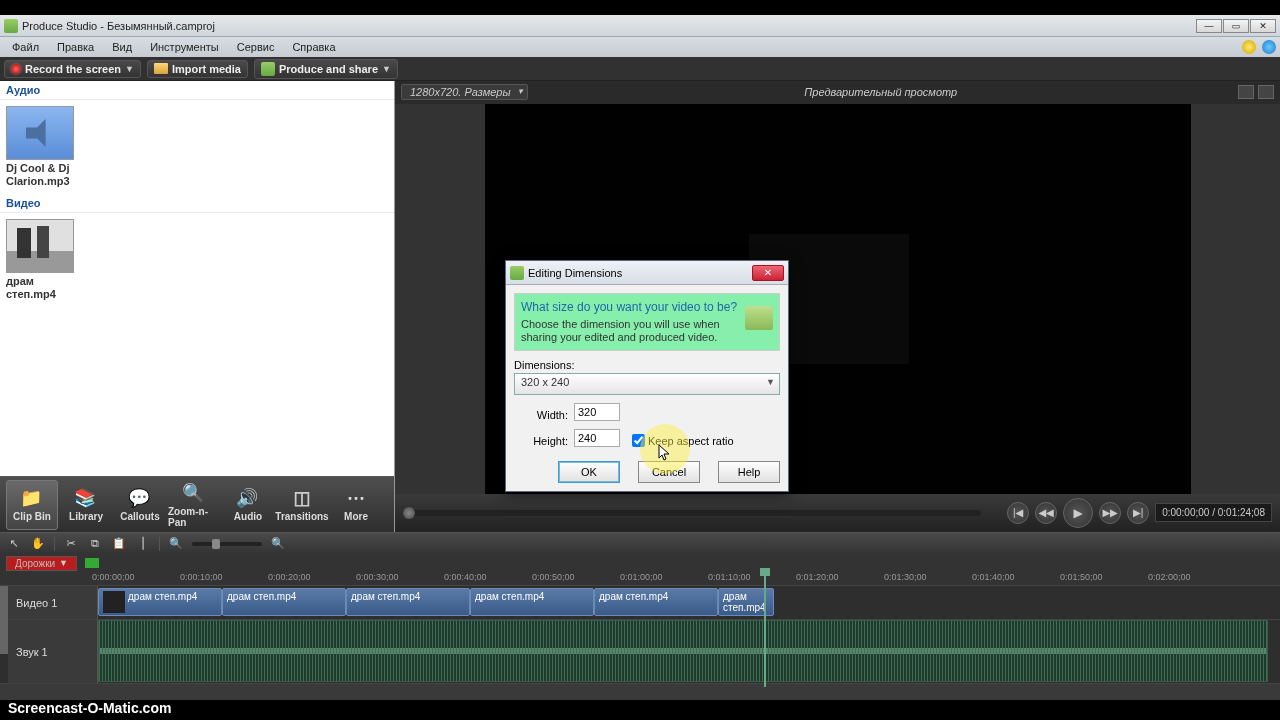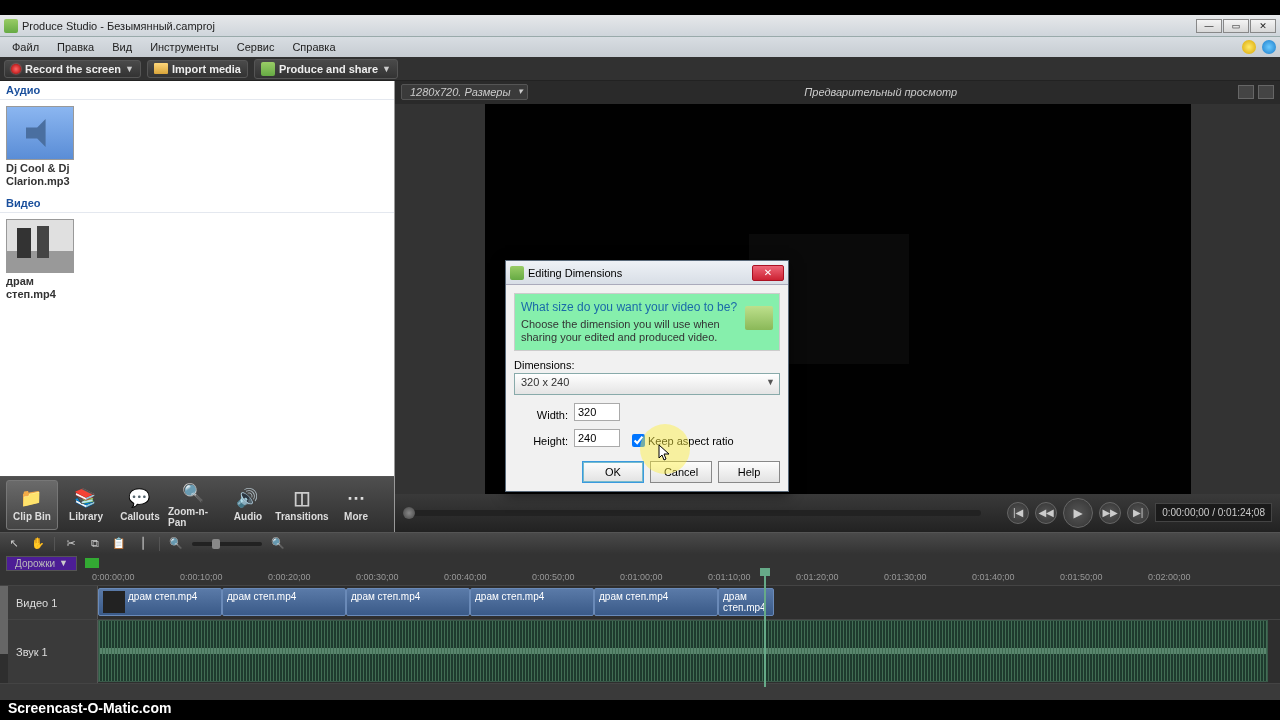--- a/index.html
+++ b/index.html
@@ -52,21 +52,21 @@
 .scrub{flex:1;height:6px;background:#222;border-radius:3px;margin-right:20px;position:relative;}
 .scrub .thm{position:absolute;left:0;top:-3px;width:12px;height:12px;border-radius:50%;background:radial-gradient(#888,#444);}
 .pbtn{width:22px;height:22px;background:radial-gradient(#555,#333);border-radius:50%;border:1px solid #666;display:flex;align-items:center;justify-content:center;color:#ccc;font-size:10px;}
 .pbtn.play{width:30px;height:30px;font-size:12px;}
 .time{margin-left:auto;font-size:10px;color:#ccc;background:#1a1a1a;padding:3px 6px;border:1px solid #444;}
 .tltools{height:22px;background:linear-gradient(#4a4a4a,#333);display:flex;align-items:center;padding:0 6px;gap:8px;font-size:11px;color:#ccc;border-top:1px solid #555;}
 .tlt{width:16px;height:16px;display:flex;align-items:center;justify-content:center;}
 .zoom{width:70px;height:4px;background:#222;border-radius:2px;position:relative;}
 .zoom .zh{position:absolute;left:20px;top:-3px;width:8px;height:10px;background:#888;border-radius:2px;}
 .trhead{height:18px;background:#333;display:flex;align-items:center;font-size:10px;color:#bbb;padding:0 6px;gap:4px;}
-.trbtn{background:#4c1d95;border:1px solid #555;padding:1px 8px;display:flex;align-items:center;gap:4px;}
+.trbtn{background:#b91c1c;border:1px solid #555;padding:1px 8px;display:flex;align-items:center;gap:4px;}
 .marker{width:14px;height:10px;background:#3a3;margin-left:4px;}
 .ruler{height:14px;background:#333;display:flex;font-size:9px;color:#999;position:relative;border-bottom:1px solid #444;}
 .ruler span{position:absolute;top:0;}
 .track{height:34px;background:#2e2e2e;display:flex;border-bottom:1px solid #444;}
 .trlabel{width:90px;background:#3a3a3a;color:#ddd;font-size:11px;display:flex;align-items:center;padding:0 8px;border-right:1px solid #555;}
 .trlock{width:8px;height:34px;background:#666;}
 .trbody{flex:1;position:relative;overflow:hidden;}
 .vclip{position:absolute;top:2px;height:28px;background:linear-gradient(#5a7aa8,#3a5a88);border:1px solid #6a8ab8;font-size:10px;color:#fff;padding:2px 4px;border-radius:2px;}
 .vclip .th{width:22px;height:22px;background:#222;float:left;margin-right:3px;}
 .aclip{position:absolute;top:0;height:62px;background:#1e3a2e;border:1px solid #3a5a4a;}
@@ -86,21 +86,21 @@
 .dlg-hd .d{color:#333;line-height:13px;width:200px;}
 .dlg-hd .lg{position:absolute;right:6px;top:12px;width:28px;height:24px;background:linear-gradient(#bde08c,#8ab858);border-radius:2px;}
 .flbl{margin:8px 0 2px;}
 .combo{width:100%;height:22px;background:linear-gradient(#fff,#e4e4e4);border:1px solid #8aa;padding:2px 6px;position:relative;color:#333;}
 .combo:after{content:"▼";position:absolute;right:4px;top:3px;font-size:9px;color:#555;}
 .row{display:flex;align-items:flex-end;gap:6px;margin-top:8px;padding-left:14px;}
 .row label{width:40px;text-align:right;}
 .row input[type=text]{width:46px;height:18px;border:1px solid #aaa;padding:1px 3px;font-size:11px;}
 .row .chk{display:flex;align-items:center;gap:3px;margin-left:6px;}
 .row input[type=checkbox]{width:13px;height:13px;}
-.dlg-btns{display:flex;gap:6px;justify-content:flex-end;margin-top:14px;}
+.dlg-btns{display:flex;gap:18px;justify-content:flex-end;margin-top:14px;}
 .dbtn{width:62px;height:22px;background:linear-gradient(#fdfdfd,#e2e2e2);border:1px solid #888;font-size:11px;display:flex;align-items:center;justify-content:center;}
 .dbtn.primary{border:1px solid #3a9adf;box-shadow:0 0 0 1px #7bc inset;}
 .highlight{position:absolute;left:640px;top:424px;width:50px;height:50px;border-radius:50%;background:rgba(255,240,60,.45);z-index:45;pointer-events:none;}
 .cursor{position:absolute;left:658px;top:444px;width:14px;height:18px;z-index:46;pointer-events:none;}
 .cursor svg{width:100%;height:100%;}
 </style>
 </head>
 <body>
 
 <div class="letter-top"></div>

